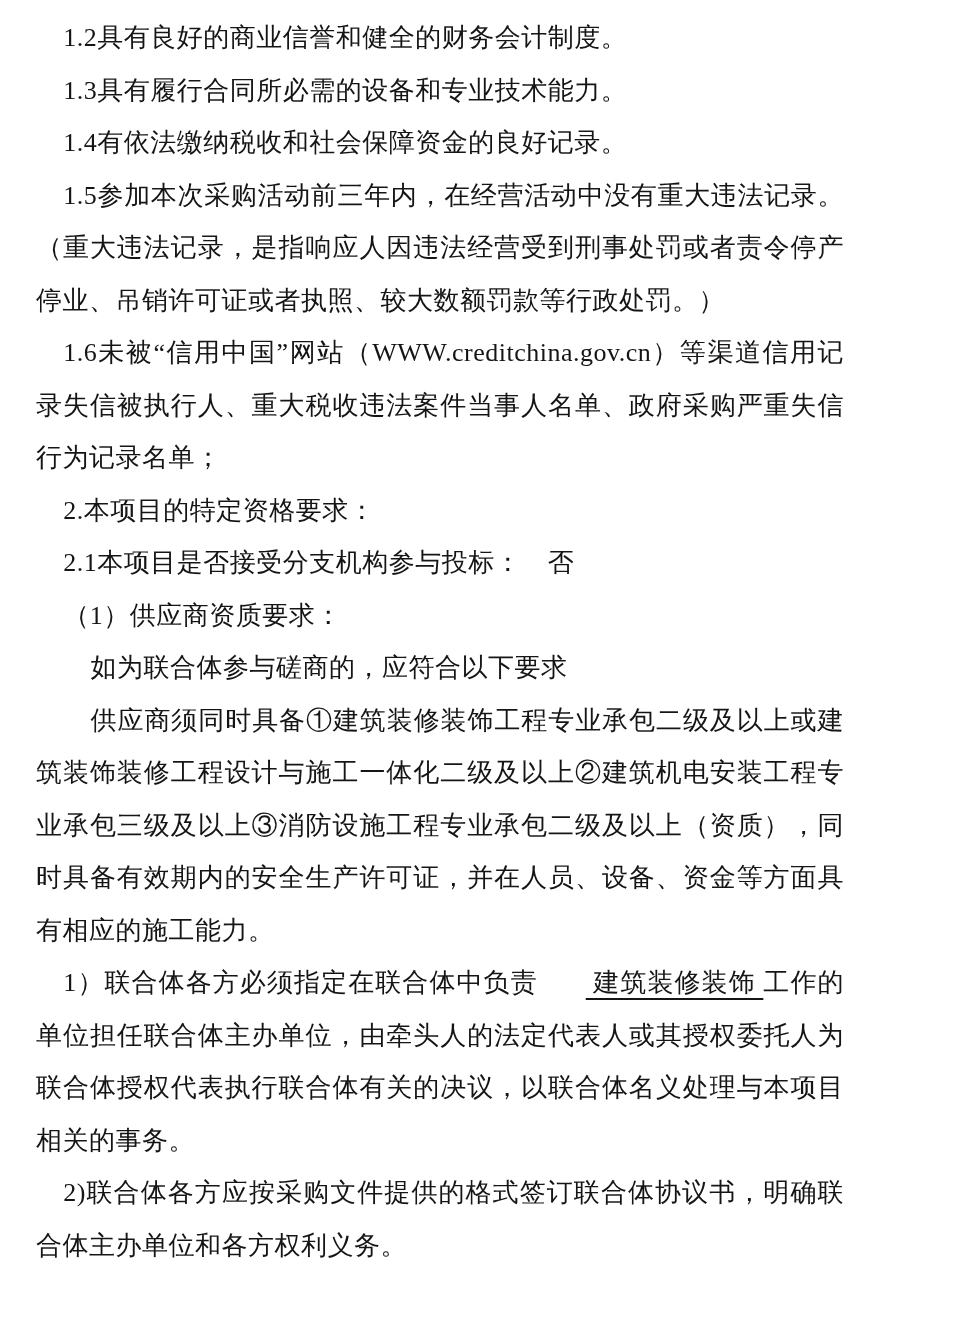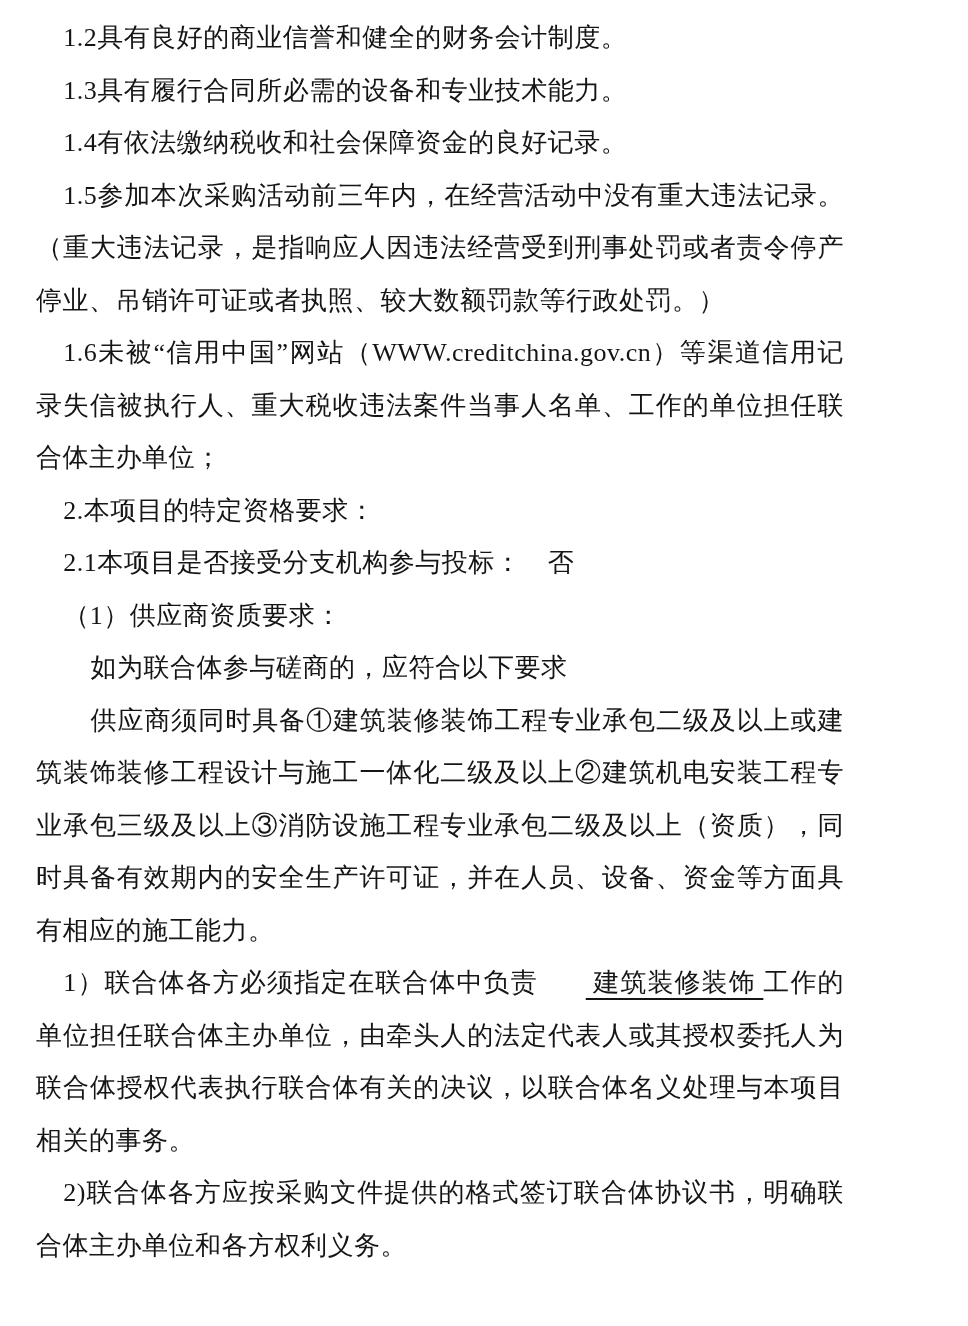--- a/index.html
+++ b/index.html
@@ -37,21 +37,21 @@
   }
 </style>
 </head>
 <body>
 
 <main class="page">
   <p class="indent-1">1.2具有良好的商业信誉和健全的财务会计制度。</p>
   <p class="indent-1">1.3具有履行合同所必需的设备和专业技术能力。</p>
   <p class="indent-1">1.4有依法缴纳税收和社会保障资金的良好记录。</p>
   <p class="indent-1">1.5参加本次采购活动前三年内，在经营活动中没有重大违法记录。（重大违法记录，是指响应人因违法经营受到刑事处罚或者责令停产停业、吊销许可证或者执照、较大数额罚款等行政处罚。）</p>
-  <p class="indent-1">1.6未被“信用中国”网站（WWW.creditchina.gov.cn）等渠道信用记录失信被执行人、重大税收违法案件当事人名单、工作的单位担任联合体主办单位；</p>
+  <p class="indent-1">1.6未被“信用中国”网站（WWW.creditchina.gov.cn）等渠道信用记录失信被执行人、重大税收违法案件当事人名单、政府采购严重失信行为记录名单；</p>
   <p class="indent-1">2.本项目的特定资格要求：</p>
   <p class="indent-1">2.1本项目是否接受分支机构参与投标：　否</p>
   <p class="indent-1 bold">（1）供应商资质要求：</p>
   <p class="indent-2 bold">如为联合体参与磋商的，应符合以下要求</p>
   <p class="indent-2 bold">供应商须同时具备①建筑装修装饰工程专业承包二级及以上或建筑装饰装修工程设计与施工一体化二级及以上②建筑机电安装工程专业承包三级及以上③消防设施工程专业承包二级及以上（资质），同时具备有效期内的安全生产许可证，并在人员、设备、资金等方面具有相应的施工能力。</p>
   <p class="indent-1 bold">
     <span>1）联合体各方必须指定在联合体中负责</span><span class="underline-field"> 建筑装修装饰 </span><span>工作的单位担任联合体主办单位，由牵头人的法定代表人或其授权委托人为联合体授权代表执行联合体有关的决议，以联合体名义处理与本项目相关的事务。</span>
   </p>
   <p class="indent-1 bold">2)联合体各方应按采购文件提供的格式签订联合体协议书，明确联合体主办单位和各方权利义务。</p>
 </main>

